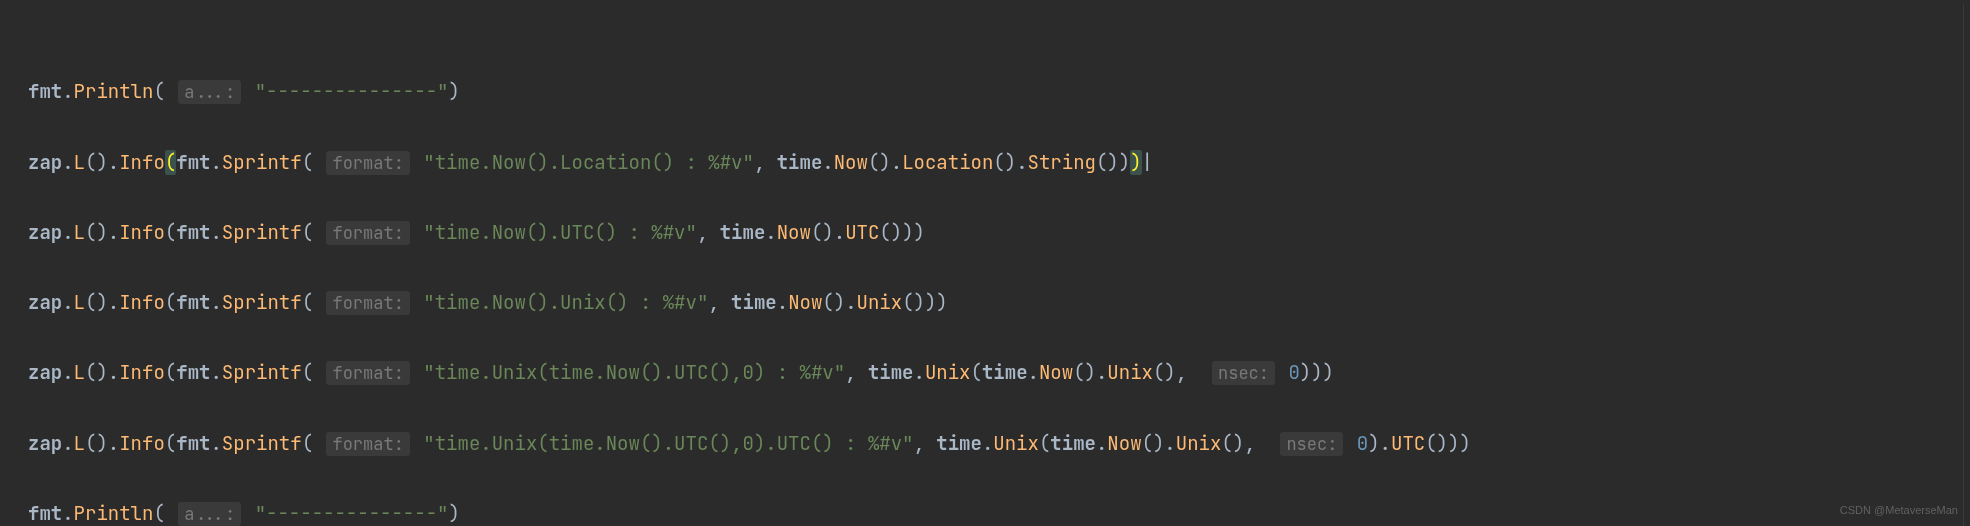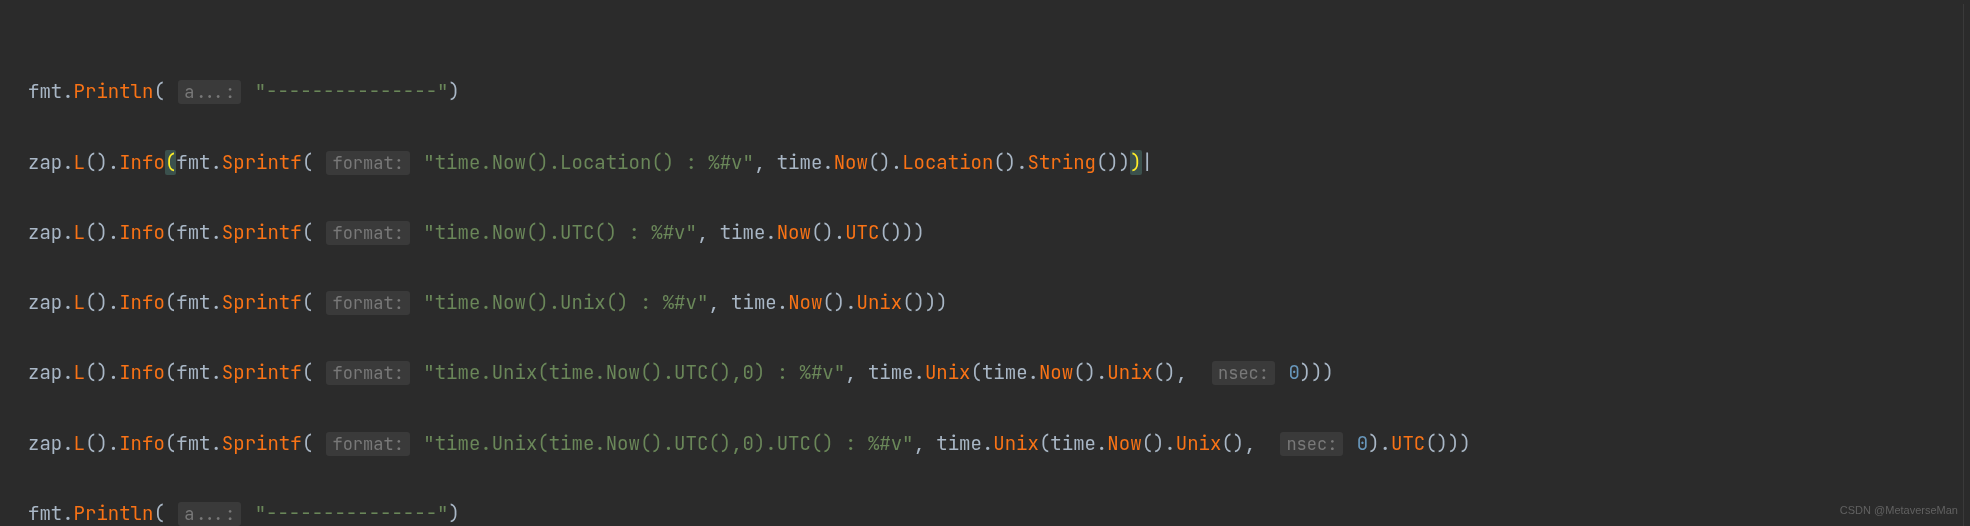--- a/index.html
+++ b/index.html
@@ -21,25 +21,25 @@
     }
     .editor {
       padding-left: 28px;
       white-space: pre;
       position: relative;
     }
     .line {
       display: block;
       position: relative;
     }
-    .func { color: #f97316; }
+    .func { color: #fdba74; }
     .string { color: #6a8759; }
     .number { color: #6897bb; }
     .punct { color: #a9b7c6; }
-    .ident { color: #a9b7c6; }
+    .ident { color: #a9b7c6; font-weight: bold; }
     .hint {
       background-color: #3a3a3a;
       color: #787878;
       font-size: 17px;
       padding: 1px 6px;
       border-radius: 3px;
       margin: 0 2px;
     }
     .paren-match {
       background-color: #3b514d;

